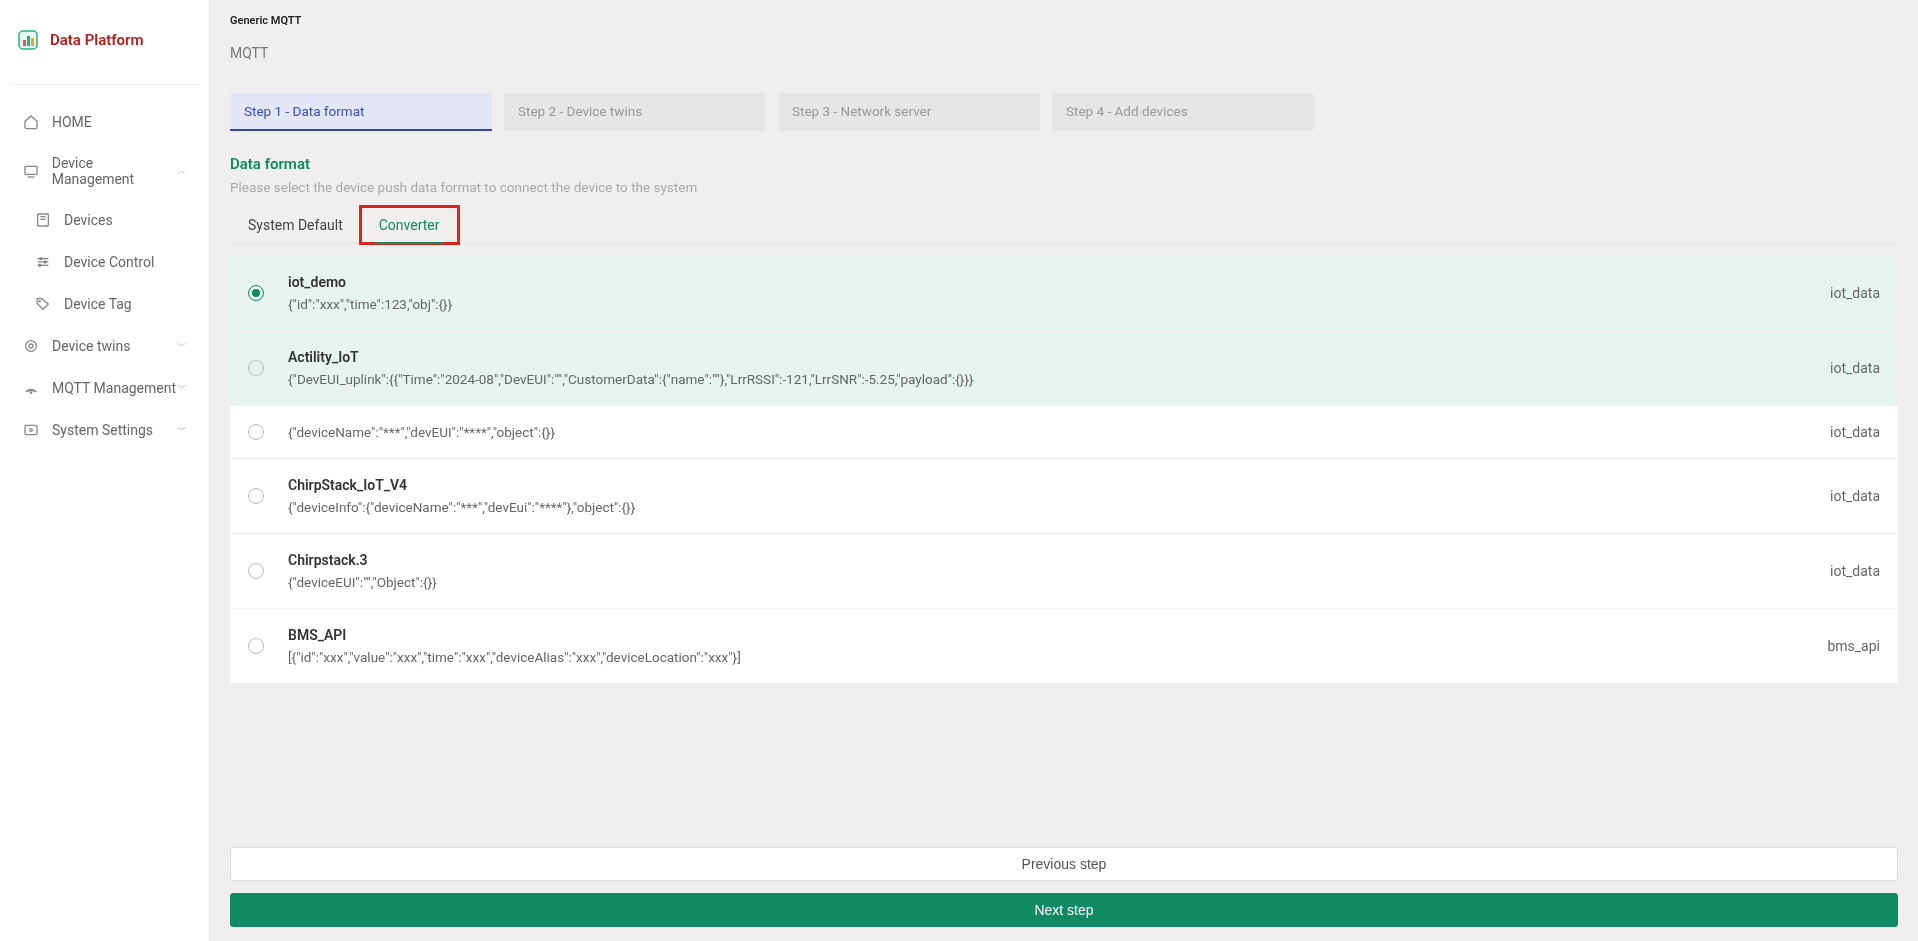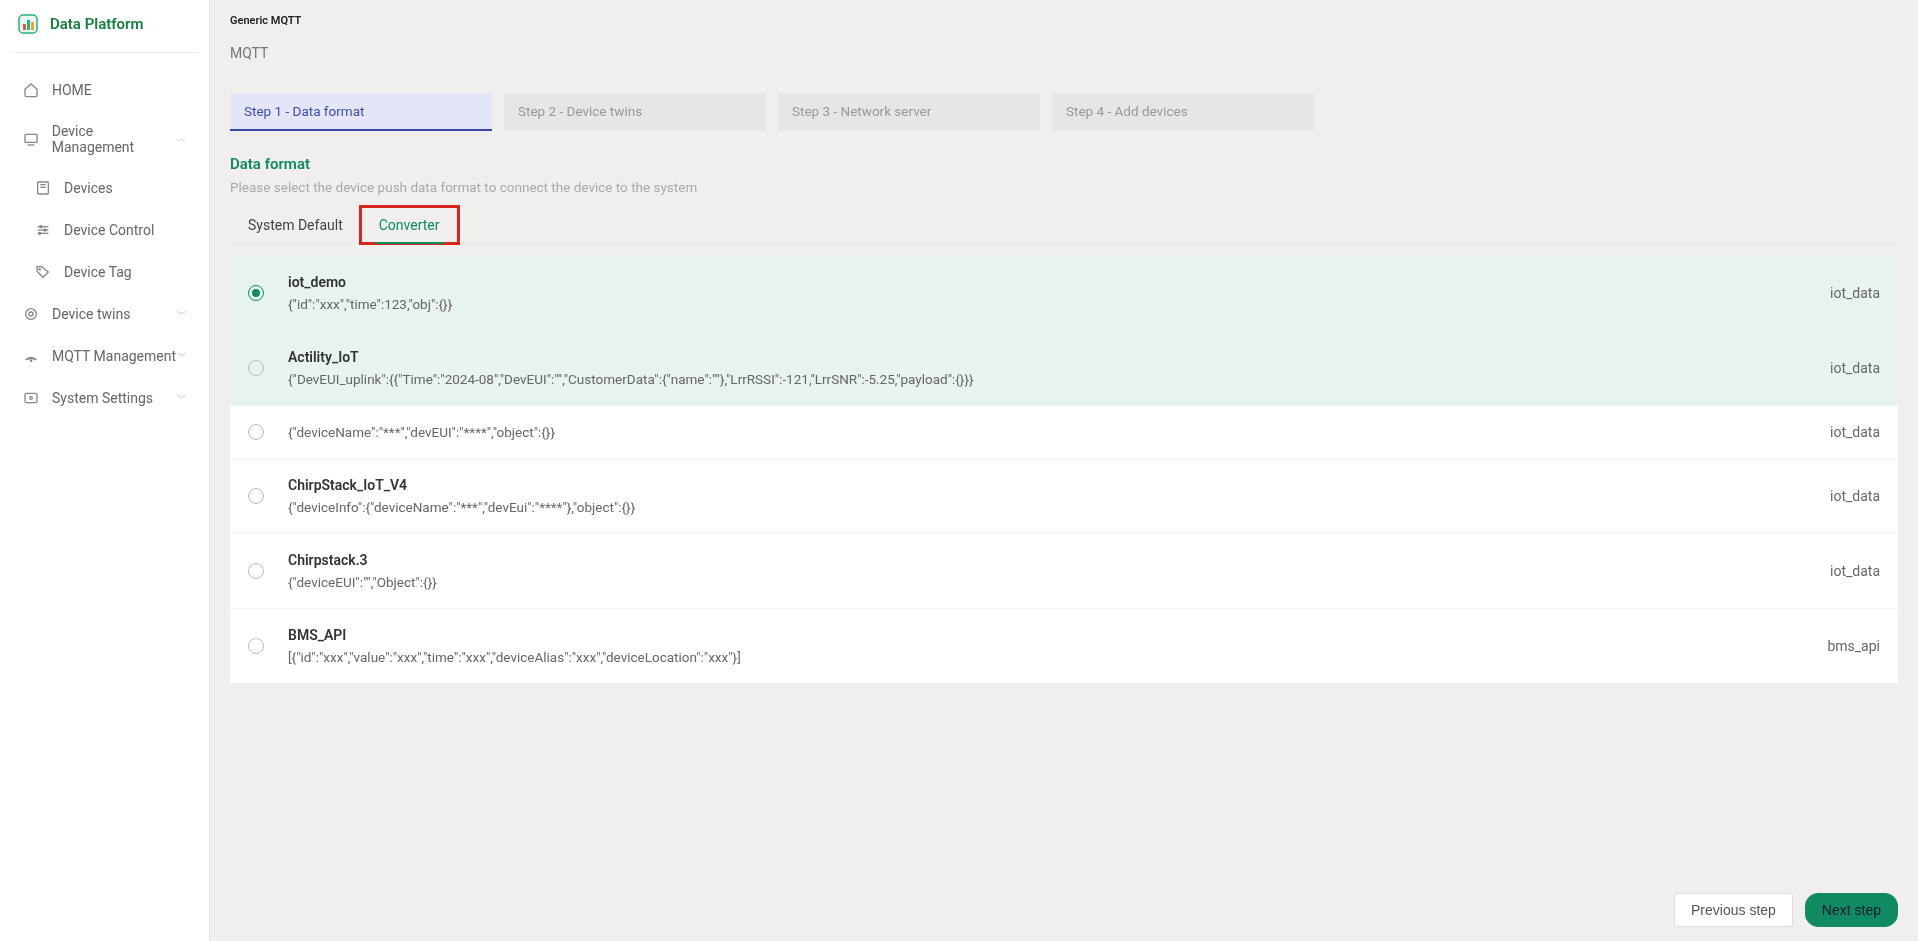--- a/index.html
+++ b/index.html
@@ -18,24 +18,24 @@
   .sidebar {
     width: 210px;
     background: #fff;
     border-right: 1px solid #e8e8e8;
     display: flex;
     flex-direction: column;
   }
   .sidebar-header {
     display: flex;
     align-items: center;
-    padding: 12px 16px;
+    padding: 28px 16px;
     font-weight: 600;
     font-size: 15px;
-    color: #15803d;
+    color: #b91c1c;
   }
   .sidebar-logo {
     width: 24px; height: 24px;
     margin-right: 10px;
     display:flex;align-items:center;justify-content:center;
   }
   .sidebar-divider { height:1px;background:#eee;margin:4px 10px 12px 10px; }
   .sidebar-nav { padding: 4px 0; }
   .nav-item {
     display:flex;align-items:center;
@@ -137,27 +137,28 @@
   .option-title { font-size:14px;font-weight:600;color:#333;margin-bottom:6px; }
   .option-desc { font-size:13.5px;color:#666; white-space:nowrap; overflow:hidden; text-overflow:ellipsis;}
   .option-tag { font-size:14px;color:#666; margin-left:24px; }
 
   
   .footer {
     display:flex; justify-content:flex-end; gap:12px;
     padding:14px 20px;
     border-top:1px solid #eee;
     background:#f0efee;
+    flex-direction:column;
   }
   .btn {
     padding:8px 16px; font-size:14px; border-radius:3px;cursor:pointer;
     border:1px solid #ddd; background:#fff; color:#555;
   }
   .btn.primary {
-    background:#0f8a63; color:#0f172a; border-color:#0f8a63;border-radius:13px;
+    background:#0f8a63; color:#ffffff; border-color:#0f8a63;
   }
 
   svg { display:block; }
 </style>
 </head>
 <body>
 
 <aside class="sidebar">
   <div class="sidebar-header">
     <span class="sidebar-logo">

